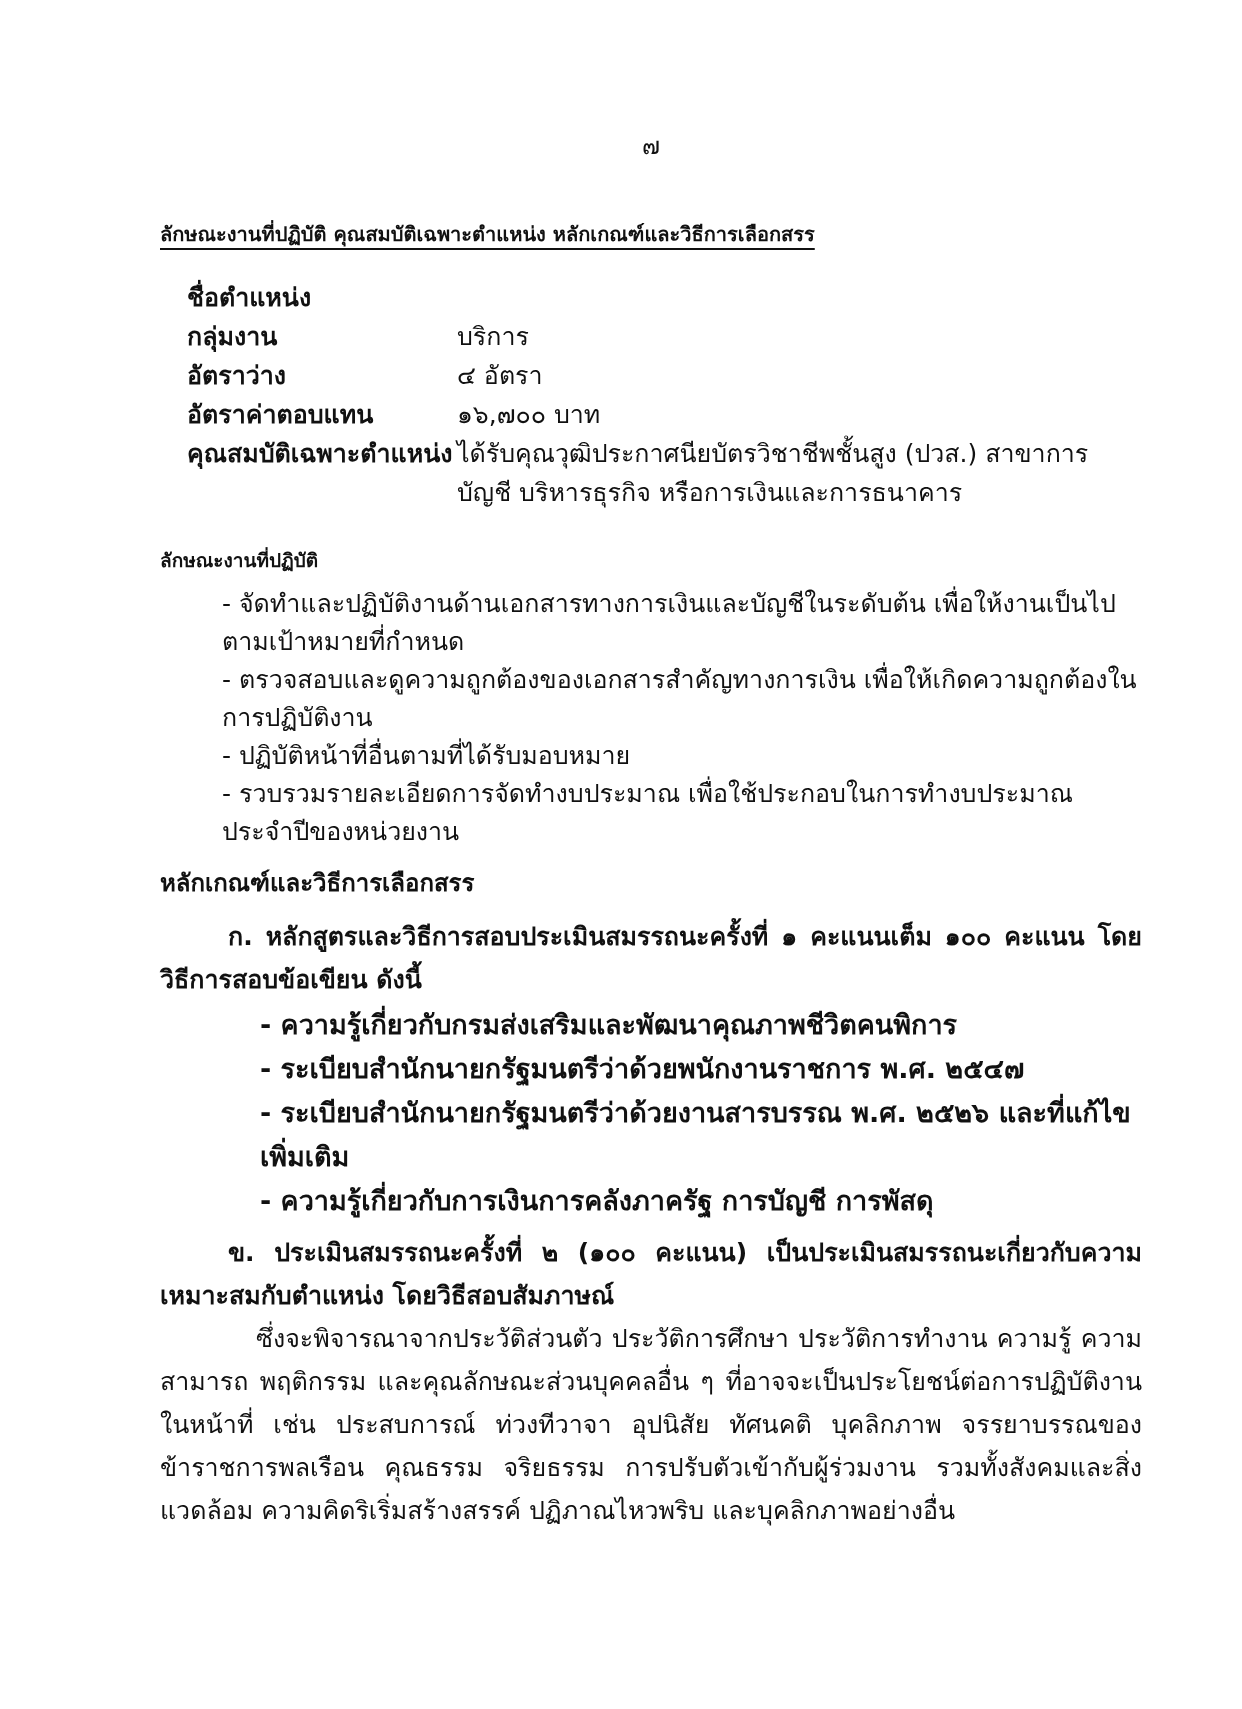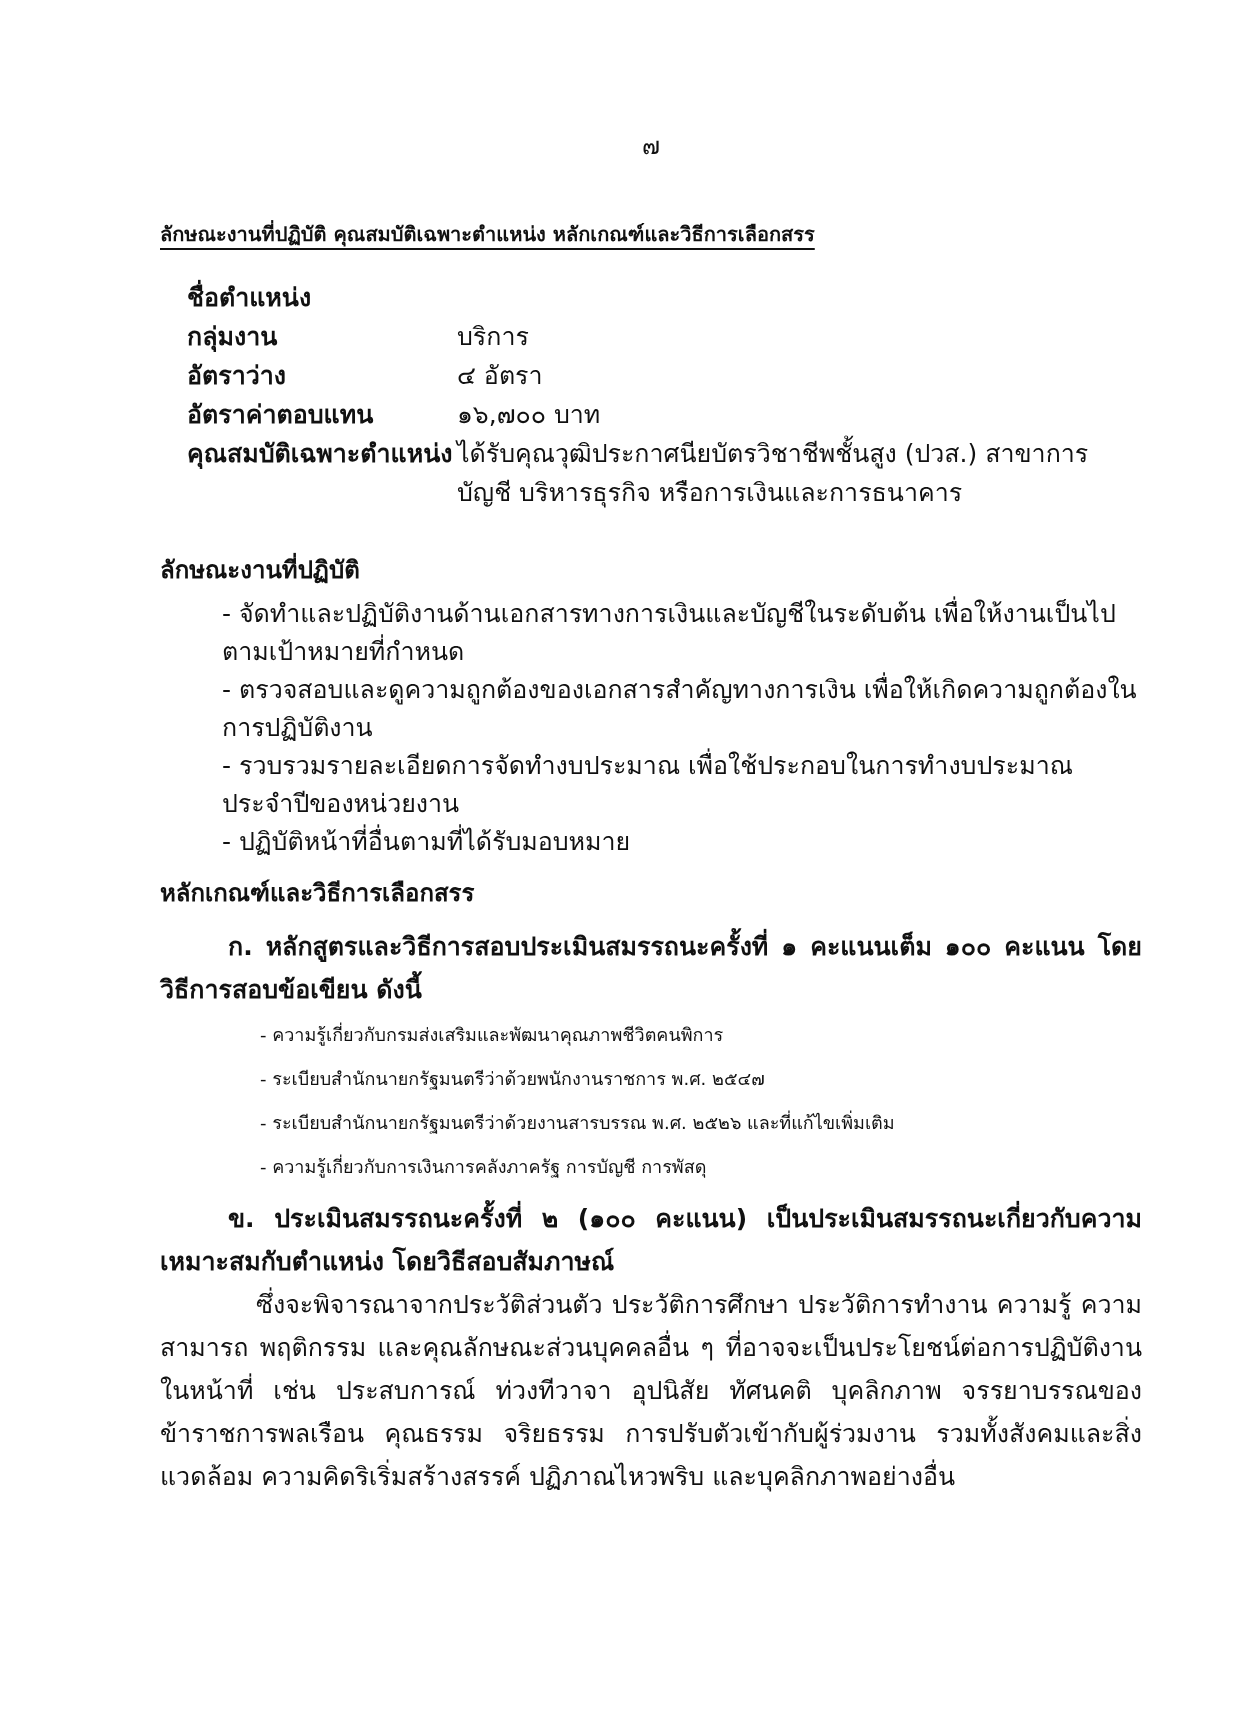--- a/index.html
+++ b/index.html
@@ -39,22 +39,22 @@
     font-weight: 700;
     font-size: 25px;
     line-height: 39px;
   }
   .info-value {
     flex: 1;
     font-size: 25px;
     line-height: 39px;
   }
   .section-heading {
-    margin-top: 40px;
-    font-size: 24px;
+    margin-top: 30px;
+    font-size: 19px;
     font-weight: 700;
     line-height: 36px;
   }
   .duties-list { margin-top: 7px; list-style: none; }
   .duties-list li {
     padding-left: 62px;
     font-size: 25px;
     line-height: 38px;
   }
   .selection-heading {
@@ -66,22 +66,23 @@
   .para {
     font-size: 25px;
     line-height: 43px;
     text-align: justify;
   }
   .para.bold { font-weight: 700; }
   .para-a { margin-top: 12px; text-indent: 68px; }
   .topics-list { margin-top: 2px; list-style: none; }
   .topics-list li {
     padding-left: 100px;
-    font-size: 18px;
+    font-size: 27px;
     line-height: 44px;
+    font-weight: bold;
   }
   .para-b { margin-top: 8px; text-indent: 68px; }
   .para-final { margin-top: 0; text-indent: 96px; }
 </style>
 </head>
 <body>
 
 <div class="page">
 
   <div class="page-number">๗</div>
@@ -107,22 +108,22 @@
     <div class="info-row">
       <div class="info-label">คุณสมบัติเฉพาะตำแหน่ง</div>
       <div class="info-value">ได้รับคุณวุฒิประกาศนียบัตรวิชาชีพชั้นสูง (ปวส.) สาขาการบัญชี บริหารธุรกิจ หรือการเงินและการธนาคาร</div>
     </div>
   </div>
 
   <h2 class="section-heading">ลักษณะงานที่ปฏิบัติ</h2>
   <ul class="duties-list">
     <li>- จัดทำและปฏิบัติงานด้านเอกสารทางการเงินและบัญชีในระดับต้น เพื่อให้งานเป็นไปตามเป้าหมายที่กำหนด</li>
     <li>- ตรวจสอบและดูความถูกต้องของเอกสารสำคัญทางการเงิน เพื่อให้เกิดความถูกต้องในการปฏิบัติงาน</li>
+    <li>- ปฏิบัติหน้าที่อื่นตามที่ได้รับมอบหมาย</li>
     <li>- รวบรวมรายละเอียดการจัดทำงบประมาณ เพื่อใช้ประกอบในการทำงบประมาณประจำปีของหน่วยงาน</li>
-    <li>- ปฏิบัติหน้าที่อื่นตามที่ได้รับมอบหมาย</li>
   </ul>
 
   <h2 class="selection-heading">หลักเกณฑ์และวิธีการเลือกสรร</h2>
 
   <p class="para bold para-a">ก. หลักสูตรและวิธีการสอบประเมินสมรรถนะครั้งที่ ๑ คะแนนเต็ม ๑๐๐ คะแนน โดยวิธีการสอบข้อเขียน ดังนี้</p>
 
   <ul class="topics-list">
     <li>- ความรู้เกี่ยวกับกรมส่งเสริมและพัฒนาคุณภาพชีวิตคนพิการ</li>
     <li>- ระเบียบสำนักนายกรัฐมนตรีว่าด้วยพนักงานราชการ พ.ศ. ๒๕๔๗</li>
     <li>- ระเบียบสำนักนายกรัฐมนตรีว่าด้วยงานสารบรรณ พ.ศ. ๒๕๒๖ และที่แก้ไขเพิ่มเติม</li>

